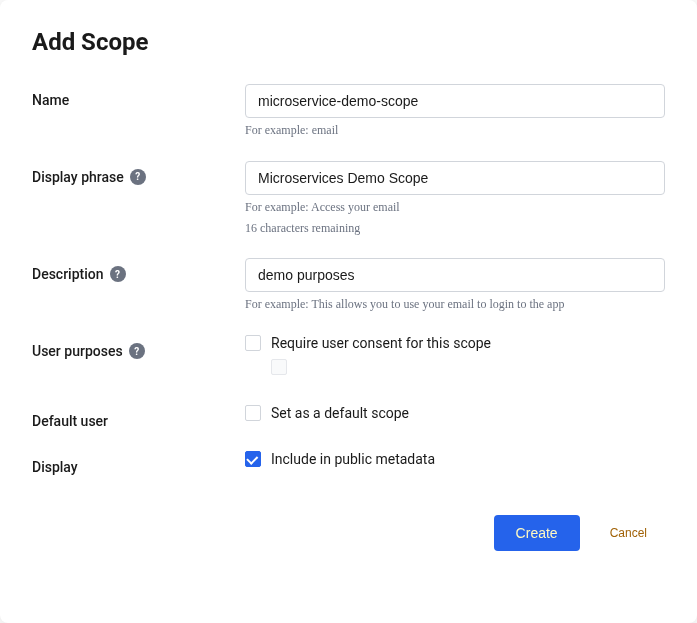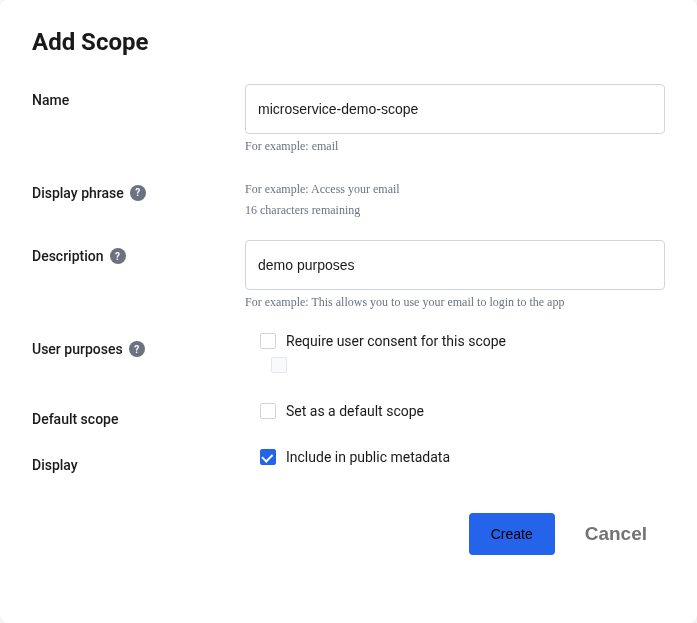--- a/index.html
+++ b/index.html
@@ -69,21 +69,21 @@
       cursor: pointer;
       flex-shrink: 0;
     }
 
     .form-field-col {
       flex: 1;
     }
 
     .text-input {
       width: 100%;
-      padding: 16px 12px;
+      padding: 8px 12px;
       border: 1px solid #d1d5db;
       border-radius: 4px;
       font-size: 14px;
       color: #1a1a1a;
       background: #fff;
       outline: none;
     }
 
     .hint-text {
       font-size: 12px;
@@ -91,21 +91,20 @@
       margin-top: 4px;
       line-height: 1.4;
       font-family: Liberation Serif, serif;
     }
 
     .checkbox-row {
       display: flex;
       align-items: center;
       gap: 10px;
       margin-bottom: 8px;
-      margin-left: 15px;
     }
 
     .checkbox-row.indented {
       margin-left: 26px;
     }
 
     .checkbox {
       width: 16px;
       height: 16px;
       border: 1.5px solid #d1d5db;
@@ -151,37 +150,37 @@
     .footer {
       display: flex;
       justify-content: flex-end;
       gap: 12px;
       margin-top: 32px;
       padding-top: 8px;
     }
 
     .btn-create {
       background: #2563eb;
-      color: #000000;
+      color: #fef9c3;
       border: none;
       border-radius: 4px;
       padding: 10px 22px;
       font-size: 14px;
       font-weight: 500;
       cursor: pointer;
     }
 
     .btn-cancel {
       background: transparent;
-      color: #737373;
+      color: #a16207;
       border: none;
       border-radius: 4px;
       padding: 10px 18px;
-      font-size: 19px;
-      font-weight: 700;
+      font-size: 12px;
+      font-weight: 400;
       cursor: pointer;
     }
   </style>
 </head>
 <body>
 
 <div class="dialog">
   <h1 class="dialog-title">Add Scope</h1>
 
   <div class="form-row">
@@ -195,20 +194,21 @@
   </div>
 
   <div class="form-row">
     <div class="form-label-col">
       <span class="form-label">
         <span>Display phrase</span>
         <span class="help-icon">?</span>
       </span>
     </div>
     <div class="form-field-col">
+      <input type="text" class="text-input" value="Microservices Demo Scope" style="">
       <div class="hint-text">For example: Access your email</div>
       <div class="hint-text">16 characters remaining</div>
     </div>
   </div>
 
   <div class="form-row">
     <div class="form-label-col">
       <span class="form-label">
         <span>Description</span>
         <span class="help-icon">?</span>
@@ -233,21 +233,21 @@
         <span class="checkbox-label">Require user consent for this scope</span>
       </div>
       <div class="checkbox-row indented">
         <div class="checkbox disabled"></div>
       </div>
     </div>
   </div>
 
   <div class="form-row">
     <div class="form-label-col">
-      <span class="form-label">Default scope</span>
+      <span class="form-label">Default user</span>
     </div>
     <div class="form-field-col">
       <div class="checkbox-row">
         <div class="checkbox"></div>
         <span class="checkbox-label">Set as a default scope</span>
       </div>
     </div>
   </div>
 
   <div class="form-row">

